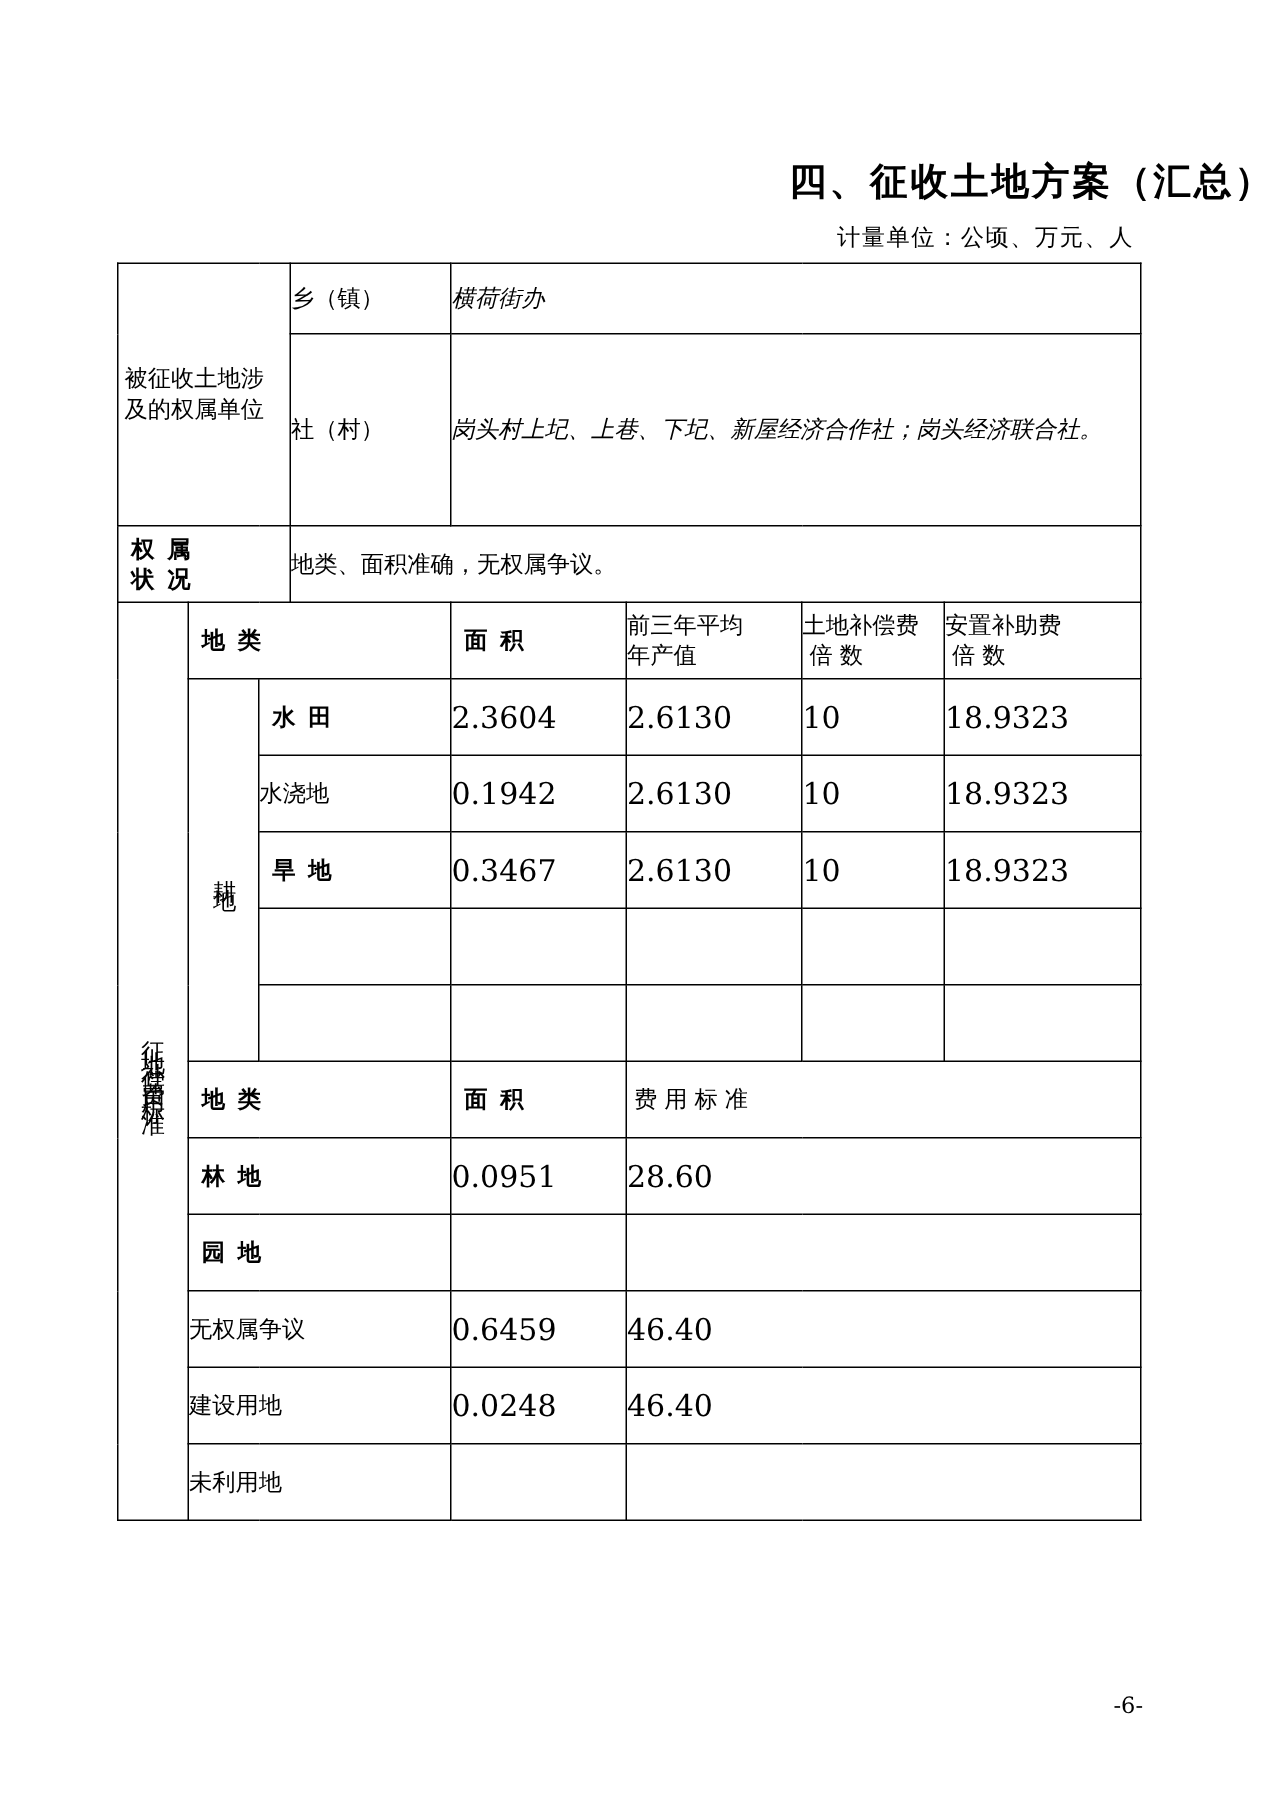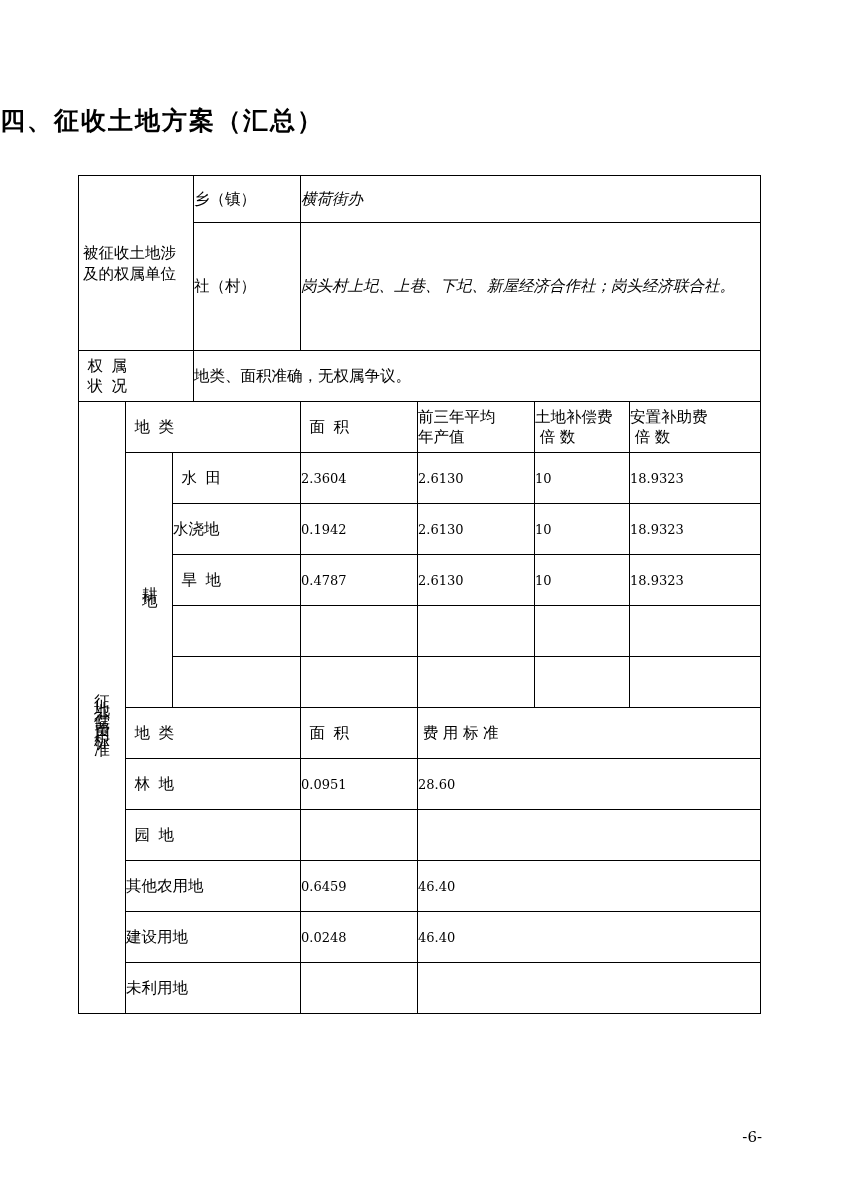--- a/index.html
+++ b/index.html
@@ -21,21 +21,21 @@
     left: 0; top: 0;
     width: 850px;
     height: 1196px;
   }
   
   .doc-title {
     position: absolute;
     left: 0;
     top: 104px;
     width: 850px;
-    text-align: left;
+    text-align: right;
     font-size: 25px;
     font-weight: bold;
     letter-spacing: 2px;
     font-family: "DejaVu Serif", "Liberation Serif", serif;
   }
   .unit-line {
     position: absolute;
     right: 94px;
     top: 148px;
     font-size: 15.5px;
@@ -55,21 +55,21 @@
   .tbl td {
     border: 1.6px solid #000;
     padding: 0;
     vertical-align: middle;
     font-family: "DejaVu Serif", "Liberation Serif", serif;
   }
   .cell-pad { padding: 4px 8px; font-style: italic; }
   .left-al { text-align: left; }
 
   
-  .sp2 { letter-spacing: 0.55em; text-indent: 0.55em; }
+  .sp2 { letter-spacing: 0.55em; text-indent: 0.55em; font-weight: bold; }
   .sp1 { letter-spacing: 0.3em; text-indent: 0.3em; }
 
   .two-line { line-height: 1.32; }
 
   
   .vert {
     writing-mode: vertical-rl;
     text-orientation: upright;
     -webkit-text-orientation: upright;
     letter-spacing: 0.42em;
@@ -85,39 +85,40 @@
   }
   .vert-small {
     writing-mode: vertical-rl;
     text-orientation: upright;
     -webkit-text-orientation: upright;
     letter-spacing: 0.40em;
     line-height: 1;
     font-size: 15.5px;
     margin: 0 auto;
   }
-  .num { font-family: "DejaVu Serif", "Liberation Serif", serif; font-size: 13px; }
+  .num { font-family: "DejaVu Serif", "Liberation Serif", serif; font-size: 20px; }
 
   .owner-label { line-height: 1.38; padding: 2px 4px; font-family: Liberation Serif, serif; }
 
   
   .page-num {
     position: absolute;
     right: 88px;
     top: 1128px;
     font-size: 15px;
     font-family: "DejaVu Serif", "Liberation Serif", serif;
   }
 </style>
 </head>
 <body>
 
 <div class="page">
 
   <div class="doc-title">四、征收土地方案（汇总）</div>
+  <div class="unit-line">计量单位：公顷、万元、人</div>
 
   <table class="tbl">
     <colgroup>
       <col style="width:47px">
       <col style="width:47px">
       <col style="width:21px">
       <col style="width:107px">
       <col style="width:117px">
       <col style="width:117px">
       <col style="width:95px">
@@ -186,21 +187,21 @@
     <tr>
       <td colspan="2" style="height:50px">水浇地</td>
       <td class="num">0.1942</td>
       <td class="num">2.6130</td>
       <td class="num">10</td>
       <td class="num">18.9323</td>
     </tr>
 
     <tr>
       <td colspan="2" style="height:50px" class="sp2">旱地</td>
-      <td class="num">0.4787</td>
+      <td class="num">0.3467</td>
       <td class="num">2.6130</td>
       <td class="num">10</td>
       <td class="num">18.9323</td>
     </tr>
 
     <tr>
       <td colspan="2" style="height:50px"></td>
       <td></td>
       <td></td>
       <td></td>
@@ -227,21 +228,21 @@
       <td colspan="3" class="num">28.60</td>
     </tr>
 
     <tr>
       <td colspan="3" style="height:50px" class="sp2">园地</td>
       <td></td>
       <td colspan="3"></td>
     </tr>
 
     <tr>
-      <td colspan="3" style="height:50px">其他农用地</td>
+      <td colspan="3" style="height:50px">无权属争议</td>
       <td class="num">0.6459</td>
       <td colspan="3" class="num">46.40</td>
     </tr>
 
     <tr>
       <td colspan="3" style="height:50px">建设用地</td>
       <td class="num">0.0248</td>
       <td colspan="3" class="num">46.40</td>
     </tr>
 

